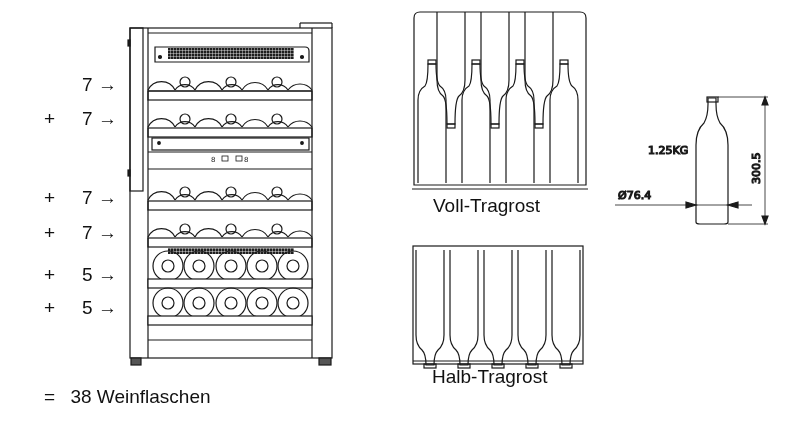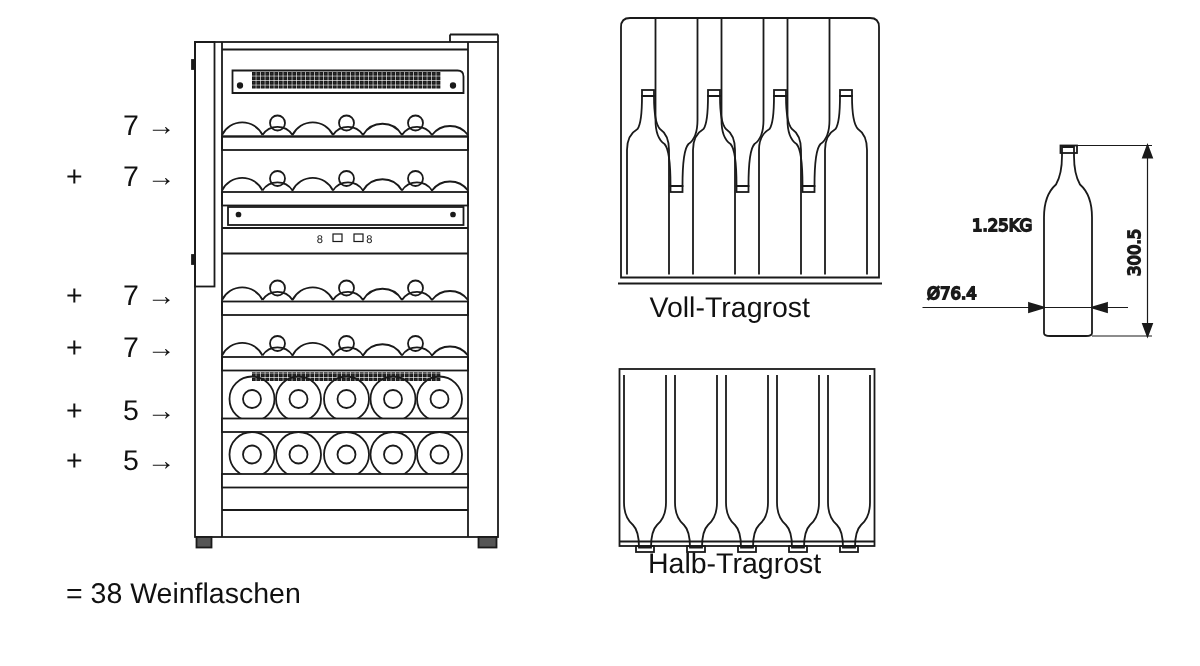--- a/index.html
+++ b/index.html
@@ -41,21 +41,21 @@
   <span class="arrow">→</span>
 </div>
 <div class="count-label" style="left:44px; top:298px;">
   <span class="plus">+</span>
   <span class="num">5</span>
   <span class="arrow">→</span>
 </div>
 
 <div class="caption" style="left:44px; top:386px;">
   <span>=</span>
-  <span style="">38 Weinflaschen</span>
+  <span style="margin-left:10px;">38 Weinflaschen</span>
 </div>
 
 <div class="caption" style="left:433px; top:195px;">Voll-Tragrost</div>
 <div class="caption" style="left:432px; top:366px;">Halb-Tragrost</div>
 
 <svg width="800" height="444" viewBox="0 0 800 444" fill="none" stroke="#1a1a1a" stroke-width="1.2">
 
   <g>
 
     <rect x="130" y="28" width="202" height="330"></rect>

